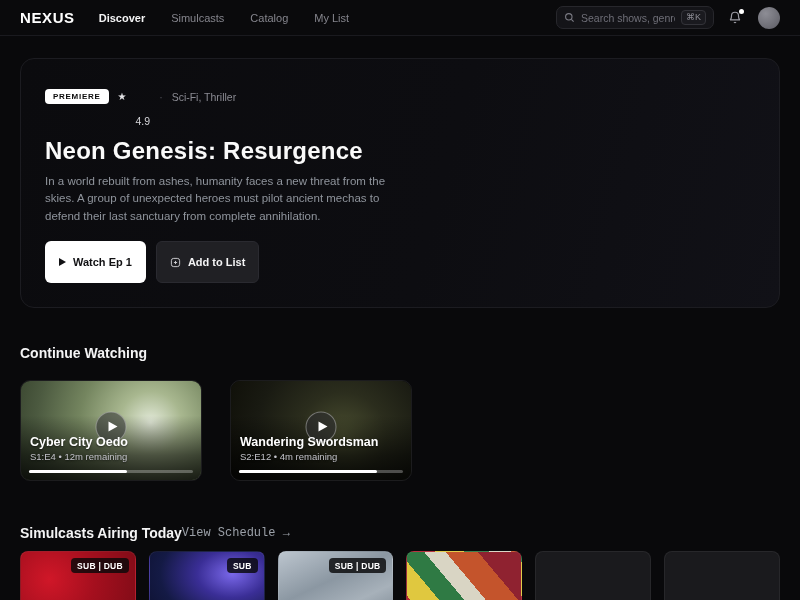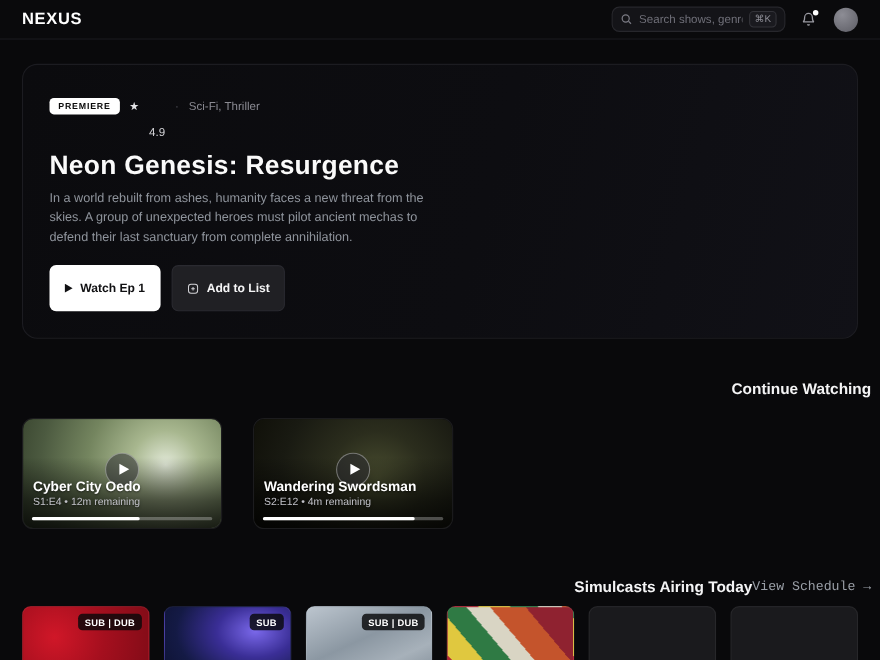--- a/index.html
+++ b/index.html
@@ -43,22 +43,22 @@
   .hero-actions { display:flex; gap:10px; margin-top:15px; }
   .btn { height:42px; border-radius:6px; display:inline-flex; align-items:center;
          gap:7px; font-size:11px; cursor:pointer; border:none; }
   .btn-watch { background:#ffffff; color:#111113; font-weight:700; padding:0 14px; }
   .tri-black { width:0; height:0; border-left:7px solid #111113;
                border-top:4.5px solid transparent; border-bottom:4.5px solid transparent; }
   .btn-add { background:#202024; color:#f4f4f5; font-weight:600; padding:0 13px;
              border:1px solid #2a2a30; }
 
   
-  .section-head { display:flex; align-items:center; justify-content:flex-end;
-                  margin:0 8px; }
+  .section-head { display:flex; align-items:center; justify-content:flex-start;
+                  margin:0 20px; }
   .section-title { font-size:14px; font-weight:700; color:#f4f4f5; }
   .section-link { font-size:12px; color:#9ba0a8; cursor:pointer;font-family:Liberation Mono, monospace; }
 
   
   .cw-head { margin-top:37px; }
   .cw-row { display:flex; gap:28px; margin:19px 20px 0; }
   .cw-card { position:relative; width:182px; height:101px; border-radius:10px;
              overflow:hidden; border:1px solid rgba(255,255,255,.08); cursor:pointer; }
   .cw-img { position:absolute; inset:0; }
   .cw-img-0 { background:radial-gradient(circle at 72% 42%, #e3ead9 0%, #a8b78f 22%,
@@ -99,20 +99,26 @@
                #e0c83f 32%, #2f7a44 32%, #2f7a44 46%, #d9d5c4 46%, #d9d5c4 58%,
                #c4542c 58%, #c4542c 76%, #8f2230 76%, #8f2230 100%); }
   .sim-img-4, .sim-img-5 { background:#1a1a1d; }
   svg { display:block; }
 </style>
 </head>
 <body>
 
 <header class="navbar">
   <div class="logo">NEXUS</div>
+  <nav class="nav-links">
+    <span class="nav-link active">Discover</span>
+    <span class="nav-link">Simulcasts</span>
+    <span class="nav-link">Catalog</span>
+    <span class="nav-link">My List</span>
+  </nav>
   <div class="nav-right">
     <div class="searchbox">
       <span>
         <svg width="11" height="11" viewBox="0 0 24 24" fill="none" stroke="#7b7b84" stroke-width="2.4">
           <circle cx="10.5" cy="10.5" r="7"></circle>
             <line x1="16" y1="16" x2="21" y2="21"></line>
         </svg>
       </span>
       <span class="ph">Search shows, genres...</span>
       <span class="kbd">⌘K</span>

